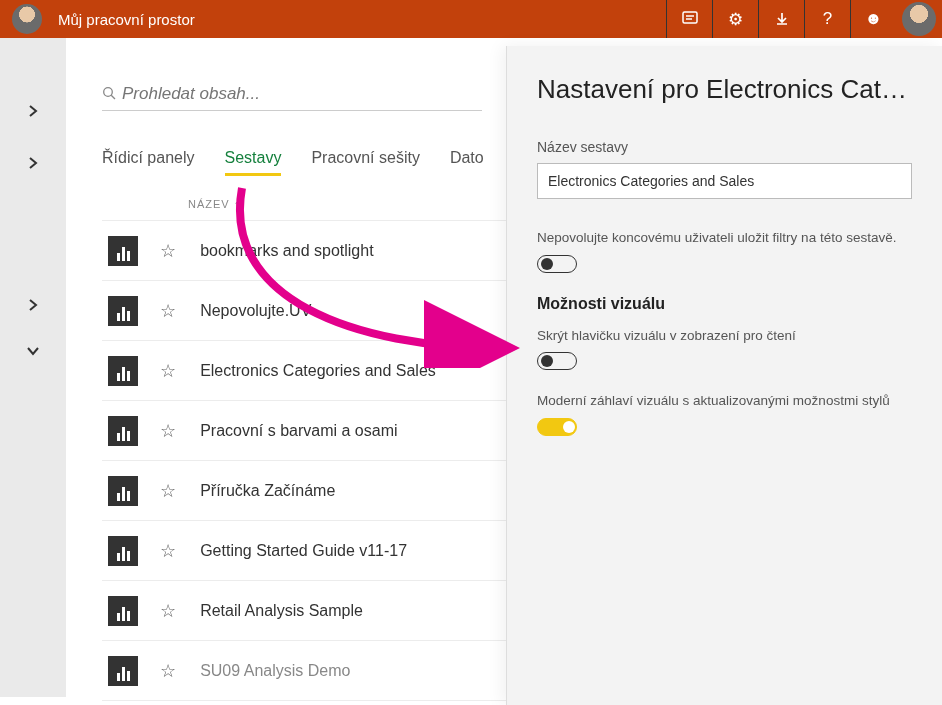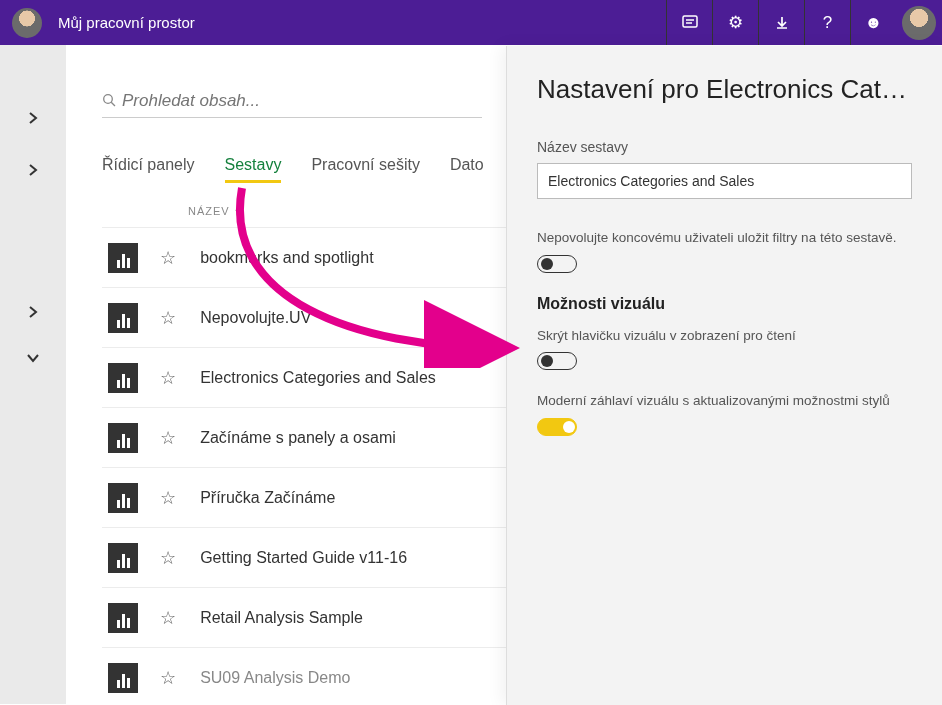--- a/index.html
+++ b/index.html
@@ -5,23 +5,23 @@
     * { box-sizing: border-box; margin: 0; padding: 0; }
     body {
       font-family: "Segoe UI", Arial, sans-serif;
       background: #fff;
       width: 942px;
       height: 705px;
       overflow: hidden;
       position: relative;
     }
     .topbar {
-      background: #4c1d95;
+      background: #c2410c;
       color: #fff;
-      height: 45px;
+      height: 38px;
       display: flex;
       align-items: center;
       padding-left: 12px;
     }
     .topbar .avatar {
       width: 30px; height: 30px; border-radius: 50%;
       background: radial-gradient(circle at 50% 35%, #e8c9a8 32%, #6b6b6b 33%);
       margin-right: 16px;
       flex-shrink: 0;
     }
@@ -217,39 +217,39 @@
         <div class="star">☆</div>
         <div class="rname">Electronics Categories and Sales</div>
       </div>
       <div class="row">
         <div class="thumb">
             <span></span>
             <span></span>
             <span></span>
           </div>
         <div class="star">☆</div>
-        <div class="rname">Začínáme s panely a osami</div>
+        <div class="rname">Pracovní s barvami a osami</div>
       </div>
       <div class="row">
         <div class="thumb">
             <span></span>
             <span></span>
             <span></span>
           </div>
         <div class="star">☆</div>
         <div class="rname">Příručka Začínáme</div>
       </div>
       <div class="row">
         <div class="thumb">
             <span></span>
             <span></span>
             <span></span>
           </div>
         <div class="star">☆</div>
-        <div class="rname">Getting Started Guide v11-16</div>
+        <div class="rname">Getting Started Guide v11-17</div>
       </div>
       <div class="row">
         <div class="thumb">
             <span></span>
             <span></span>
             <span></span>
           </div>
         <div class="star">☆</div>
         <div class="rname">Retail Analysis Sample</div>
       </div>

